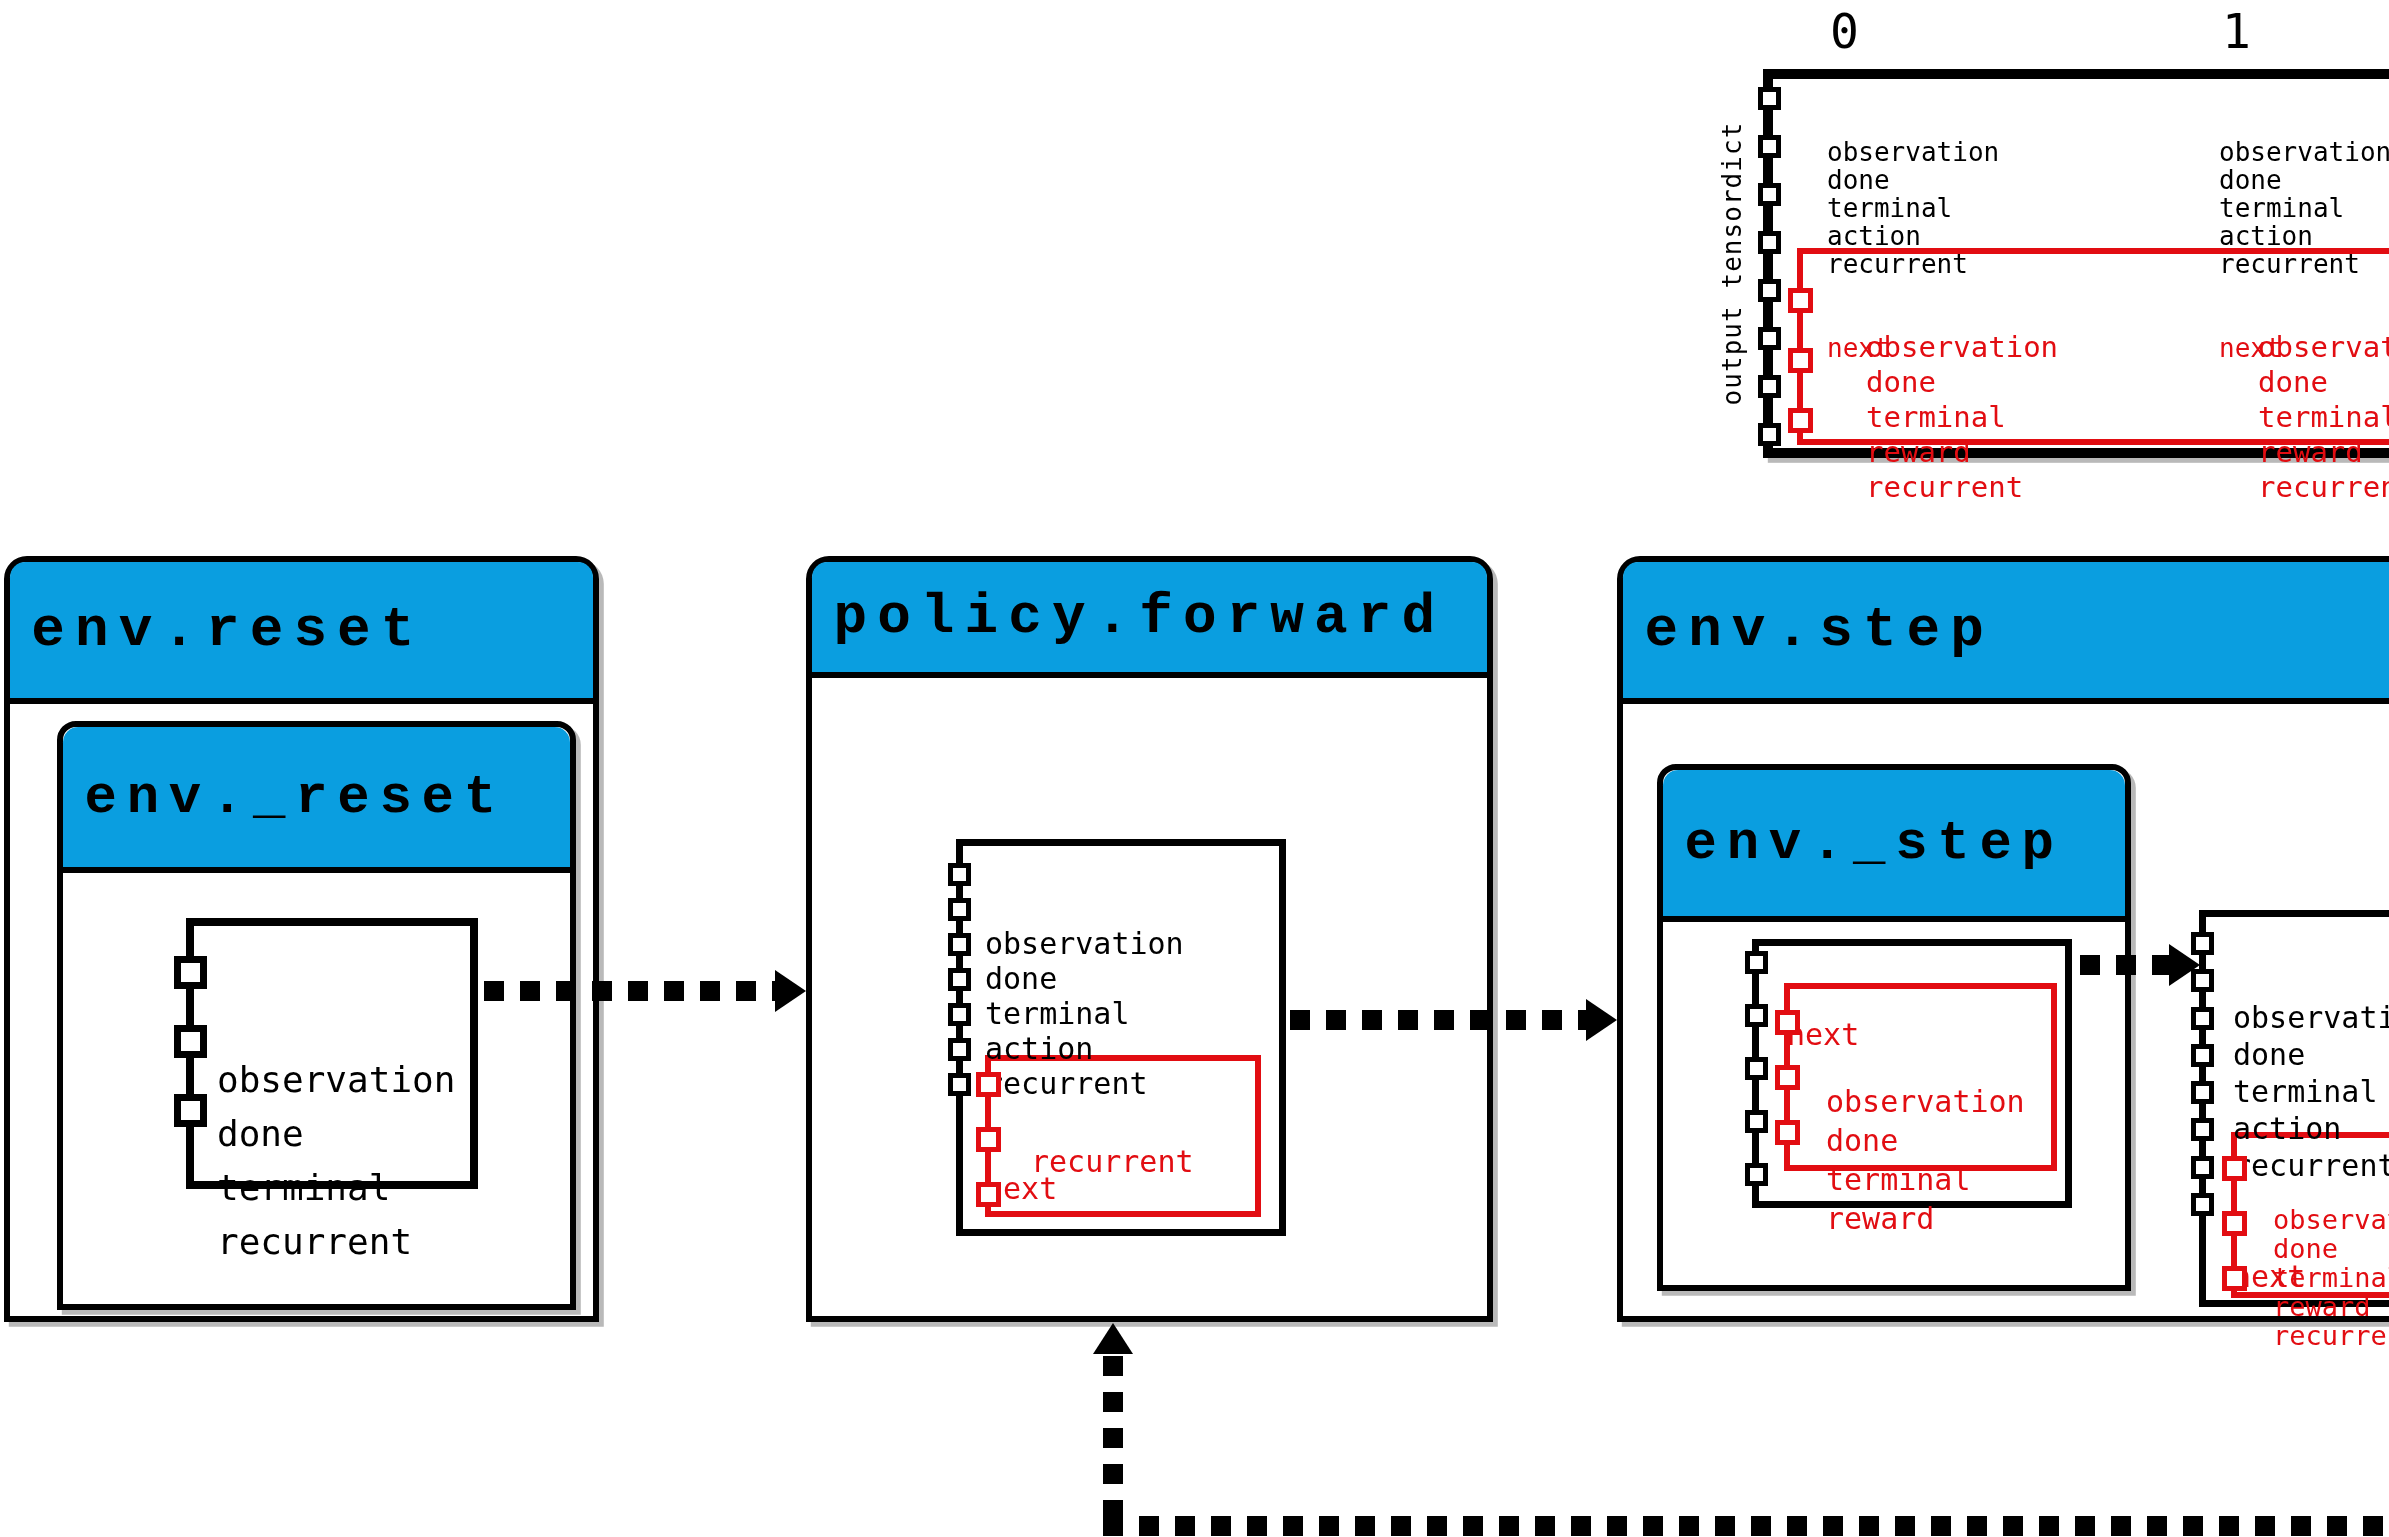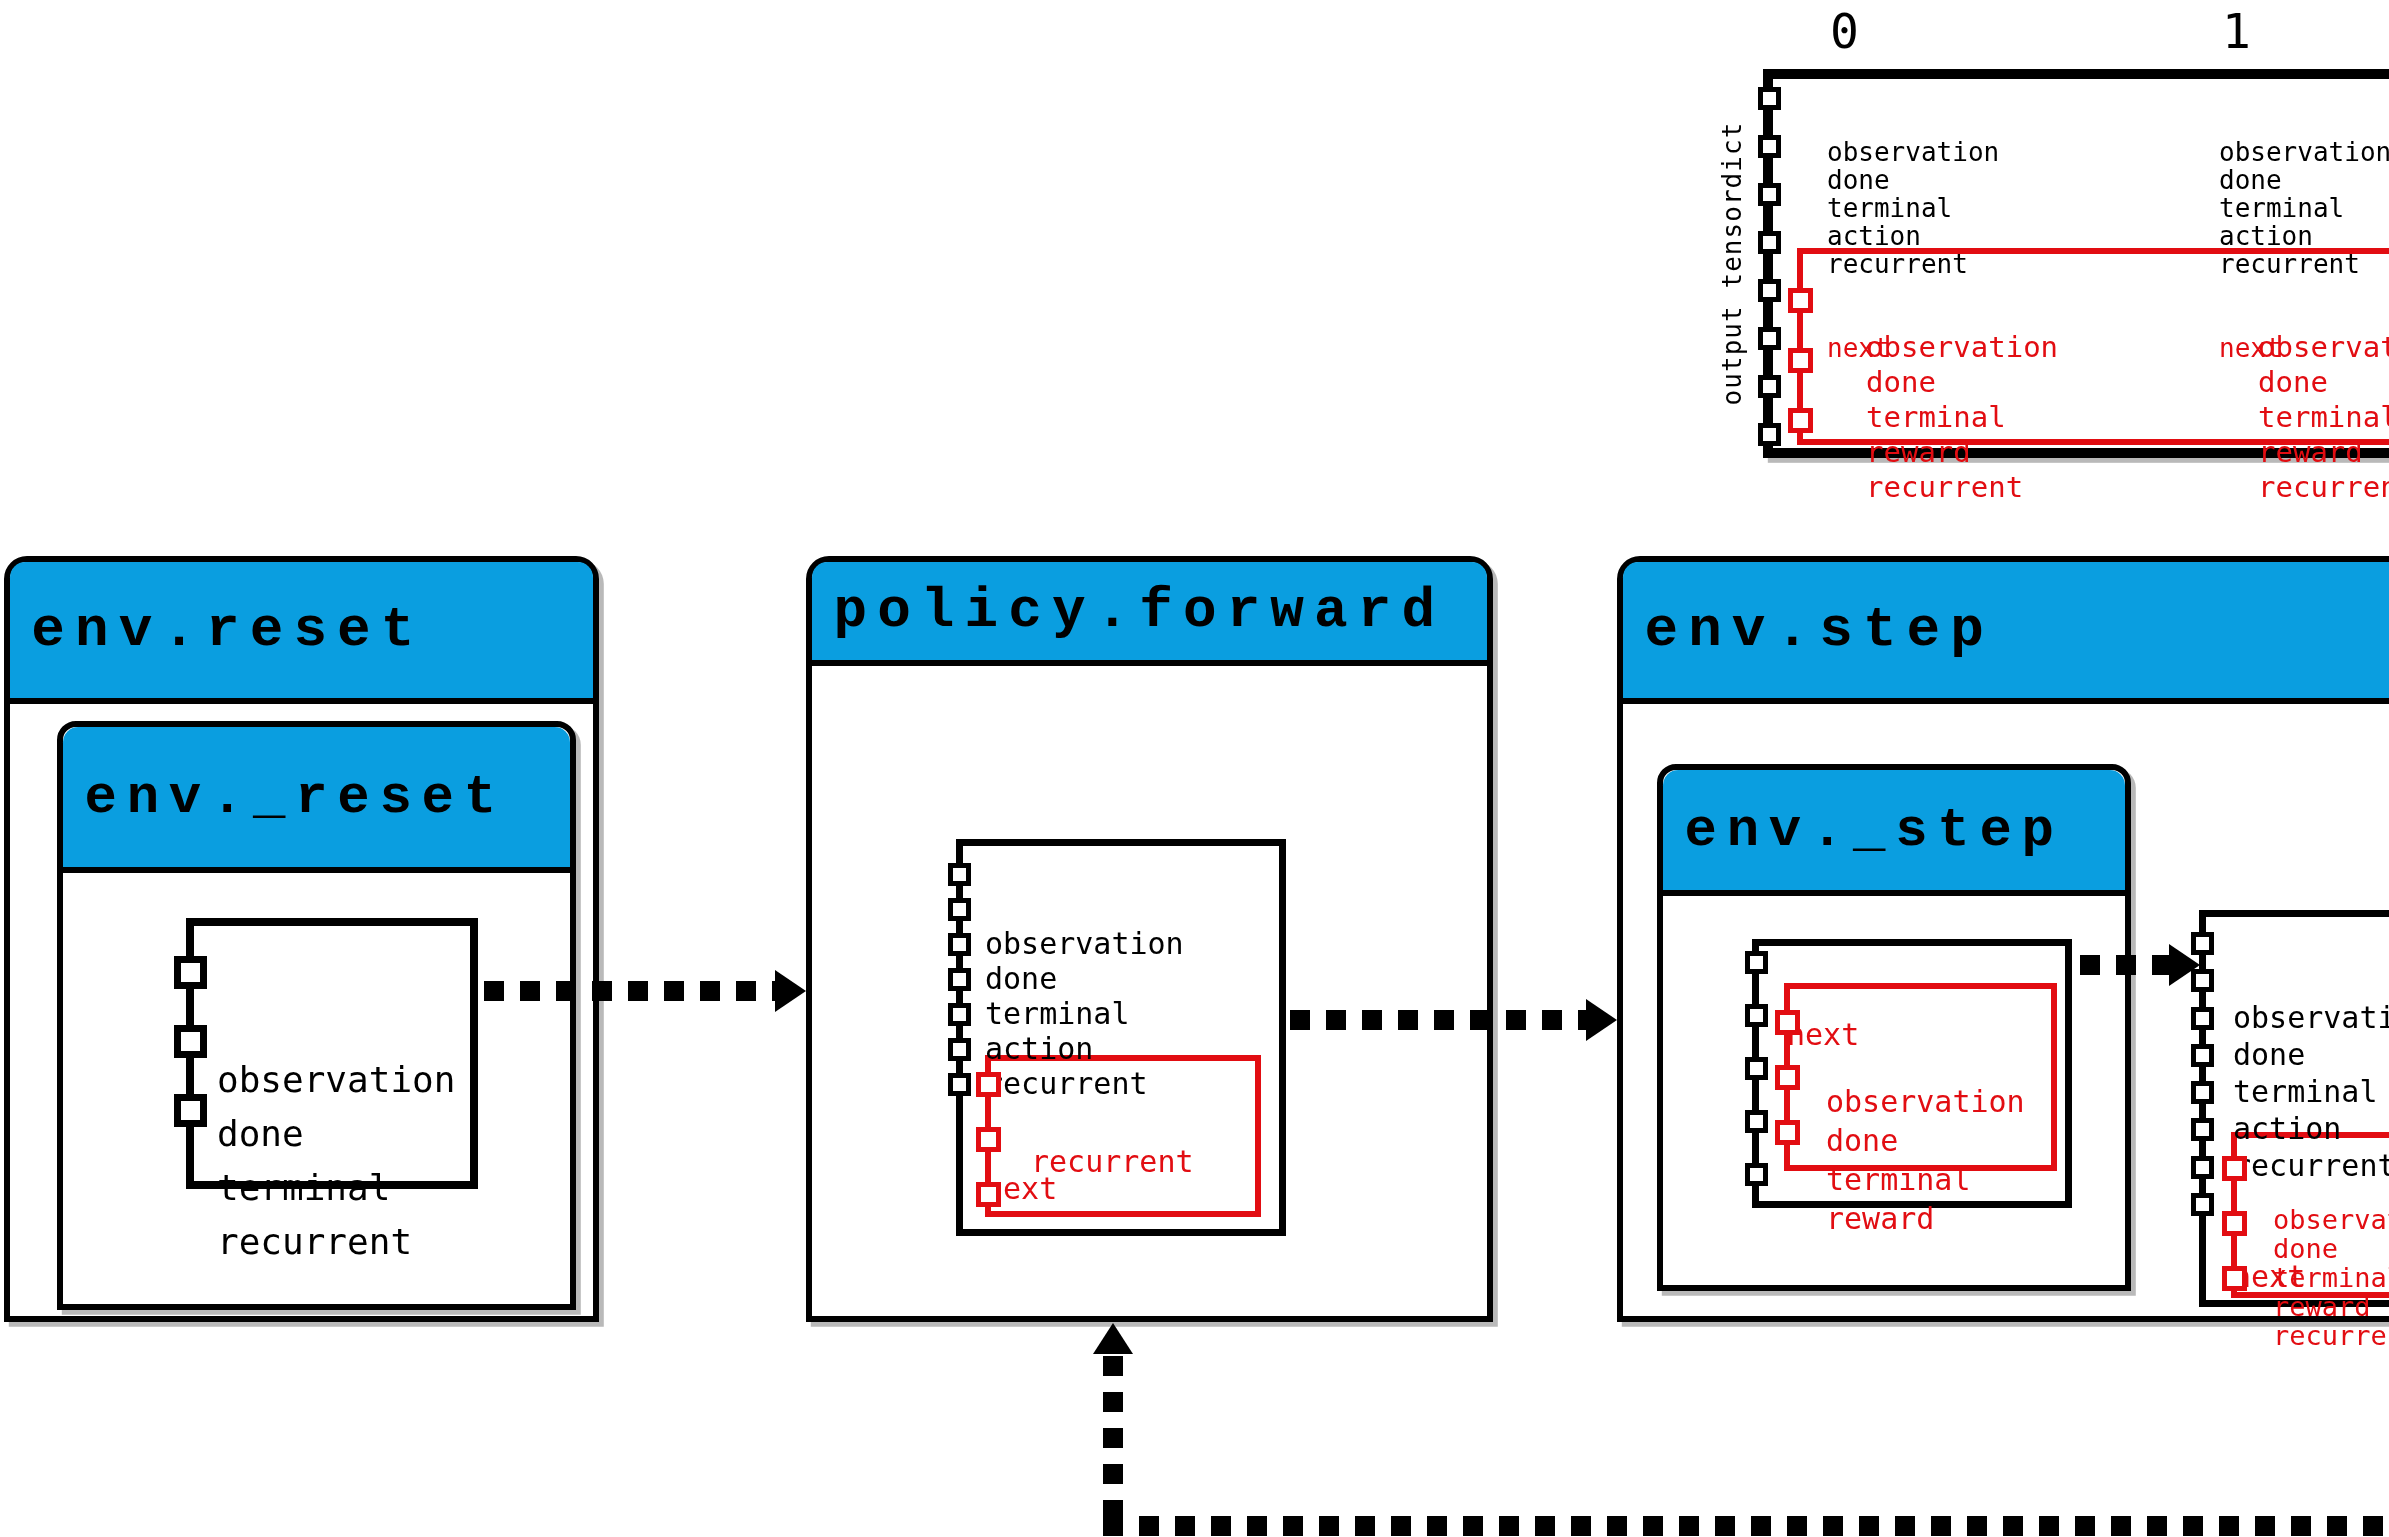--- a/index.html
+++ b/index.html
@@ -126,21 +126,21 @@
       </div>
   </section>
 
   
   <div class="dh" style="left:484px;top:981px;width:292px"></div>
   <div class="hr" style="left:775px;top:970px"></div>
 
   
   <section class="grp">
     <div class="win" style="left:806px;top:556px;width:687px;height:766px;z-index:1">
-      <div class="hd" style="height:104px">
+      <div class="hd" style="height:116px">
         <span class="title t1">policy.forward</span>
       </div>
     </div>
     <div class="tdbox" style="left:956px;top:839px;width:330px;height:397px"></div>
     <div class="kl" style="left:985px;top:856px;font-size:30px;line-height:35px">
       <div><div class="k">observation</div><div class="k">done</div><div class="k">terminal</div><div class="k">action</div><div class="k">recurrent</div></div>
       <div class="k red">next</div>
     </div>
     <div class="tabs" style="left:948px;top:863px;gap:12px">
         <div class="tab"></div>
@@ -167,21 +167,21 @@
   <div class="hr" style="left:1586px;top:999px"></div>
 
   
   <section class="grp">
     <div class="win" style="left:1617px;top:556px;width:960px;height:766px;z-index:1">
       <div class="hd" style="height:142px">
         <span class="title t1">env.step</span>
       </div>
     </div>
     <div class="win" style="left:1657px;top:764px;width:474px;height:527px;z-index:2;border-radius:19px 19px 0 0">
-      <div class="hd" style="height:126px">
+      <div class="hd" style="height:152px">
         <span class="title t2">env._step</span>
       </div>
     </div>
 
     
     <div class="tdbox" style="left:1752px;top:939px;width:320px;height:269px"></div>
     <div class="kl red" style="left:1787px;top:947px;font-size:30px;line-height:35px">
       <div class="k">next</div>
     </div>
     <div class="tabs" style="left:1745px;top:951px;gap:30px">

